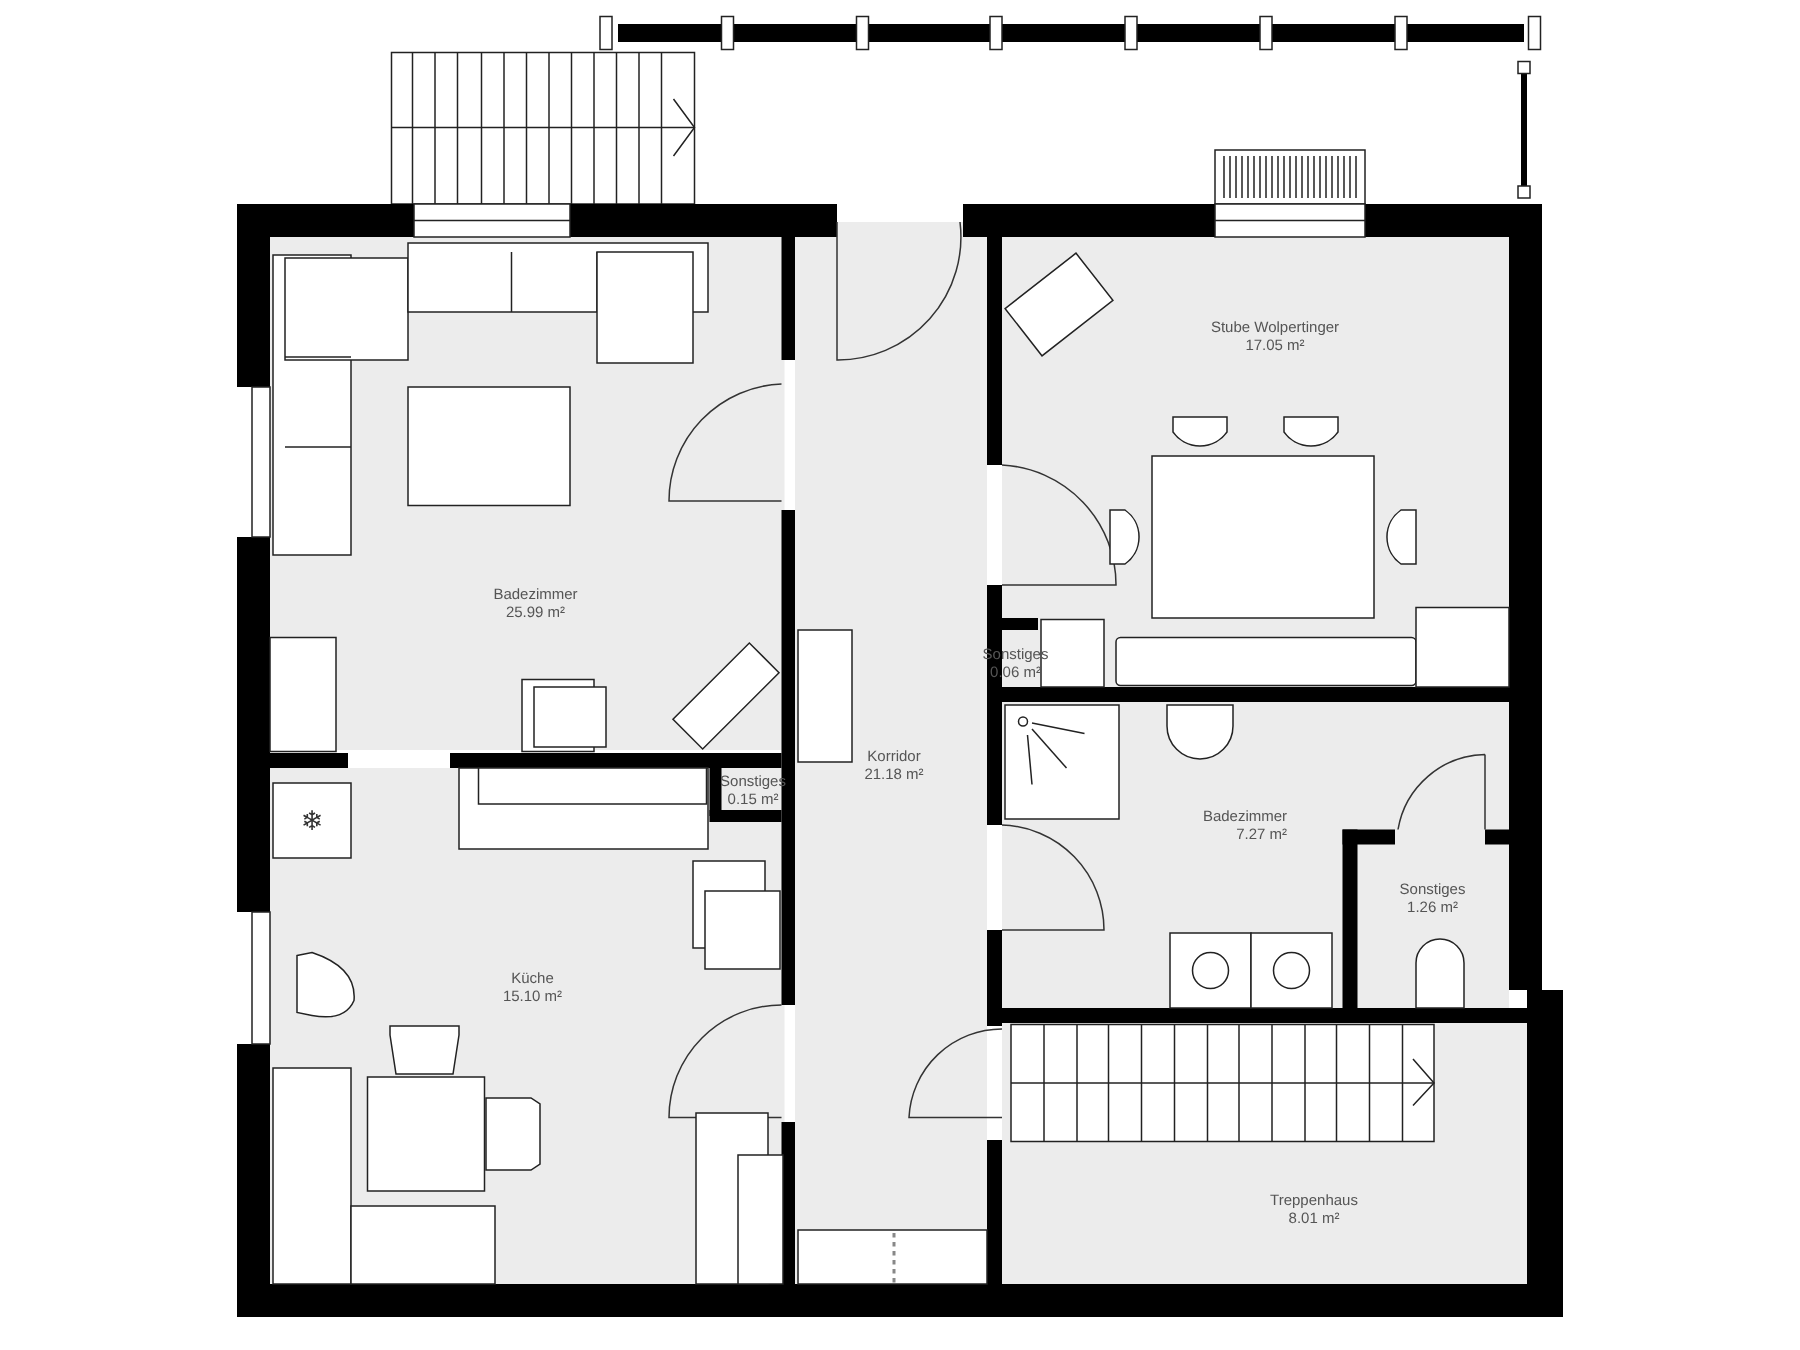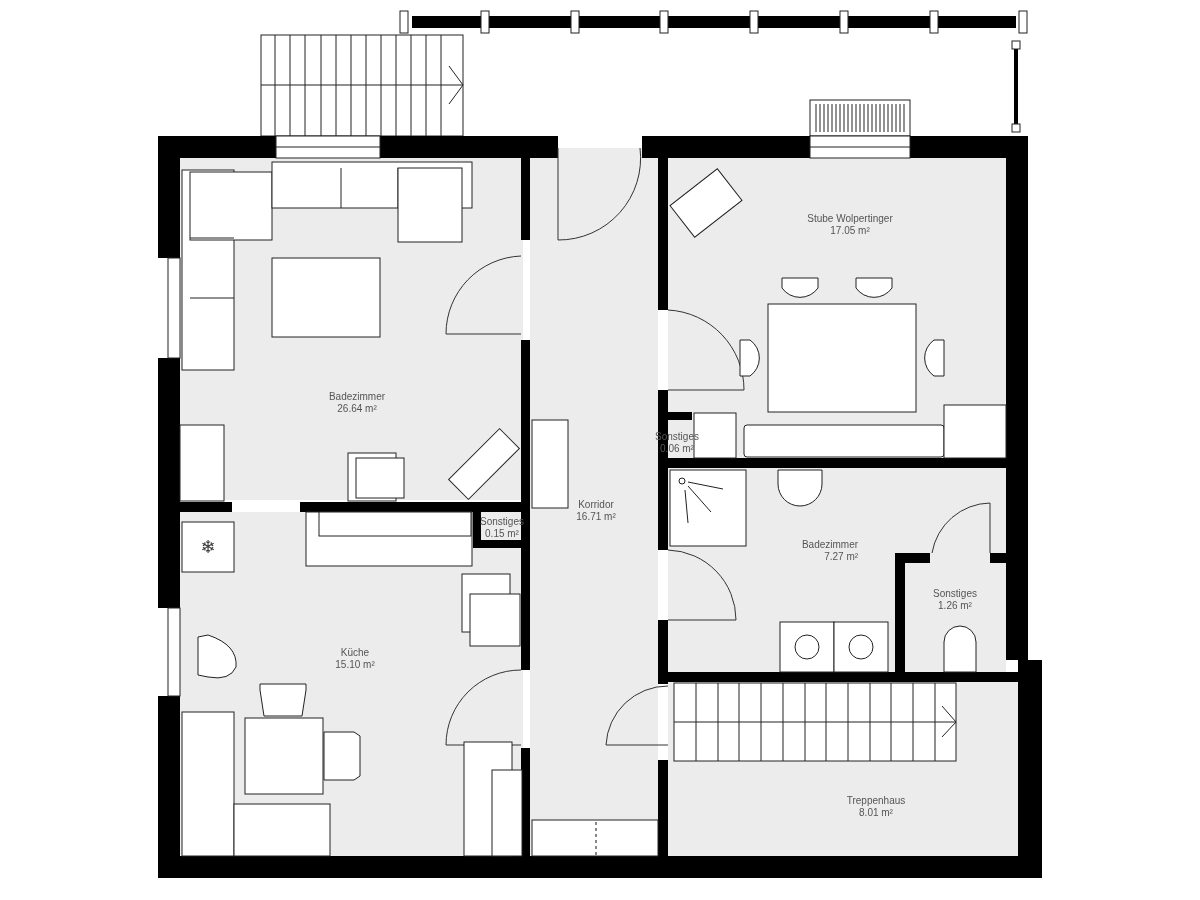--- a/index.html
+++ b/index.html
@@ -182,37 +182,37 @@
   <g>
     <rect class="furn" x="674" y="683" width="282" height="78"></rect>
     <path class="line" d="M696 683 V761 M718 683 V761 M739 683 V761 M761 683 V761 M783 683 V761 M805 683 V761 M826 683 V761 M848 683 V761 M870 683 V761 M891 683 V761 M913 683 V761 M935 683 V761"></path>
     <line class="line" x1="674" y1="722" x2="956" y2="722"></line>
     <polyline class="line" points="942,706 956,722 942,737"></polyline>
   </g>
 </svg>
 
 <div class="room-label" style="left:357px; top:391px;">
   <span>Badezimmer</span>
-  <span>26.64 m²</span>
+  <span>25.99 m²</span>
 </div>
 <div class="room-label" style="left:850px; top:213px;">
   <span>Stube Wolpertinger</span>
   <span>17.05 m²</span>
 </div>
 <div class="room-label" style="left:677px; top:431px;">
   <span>Sonstiges</span>
   <span>0.06 m²</span>
 </div>
 <div class="room-label" style="left:502px; top:516px;">
   <span>Sonstiges</span>
   <span>0.15 m²</span>
 </div>
 <div class="room-label" style="left:596px; top:499px;">
   <span>Korridor</span>
-  <span>16.71 m²</span>
+  <span>21.18 m²</span>
 </div>
 <div class="room-label" style="left:830px; top:539px;text-align:right;">
   <span>Badezimmer</span>
   <span>7.27 m²</span>
 </div>
 <div class="room-label" style="left:955px; top:588px;">
   <span>Sonstiges</span>
   <span>1.26 m²</span>
 </div>
 <div class="room-label" style="left:355px; top:647px;text-align:center;">

